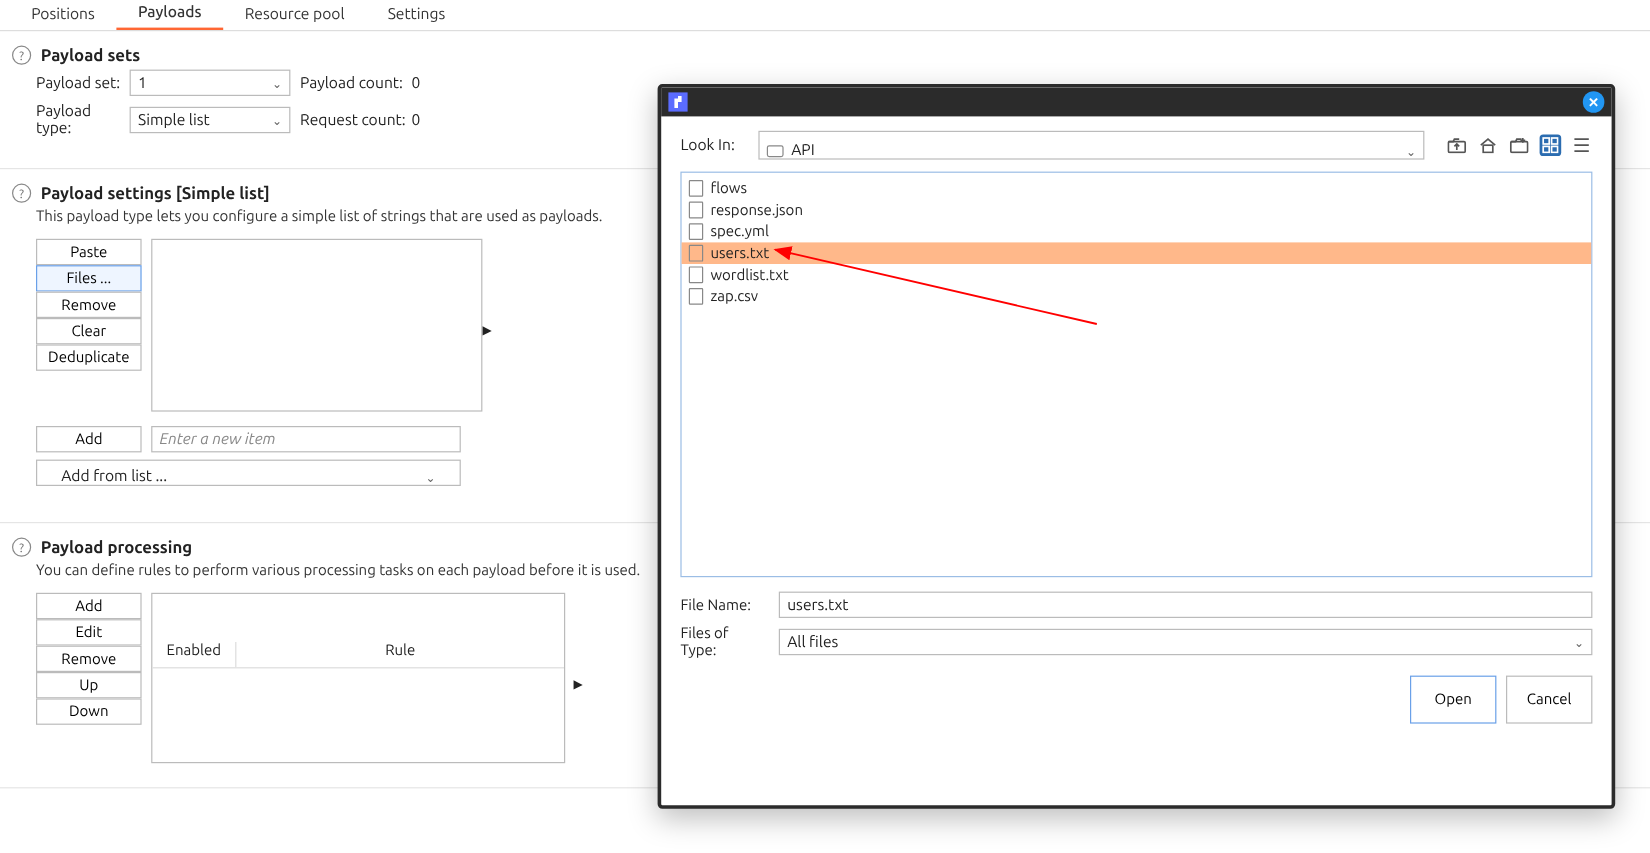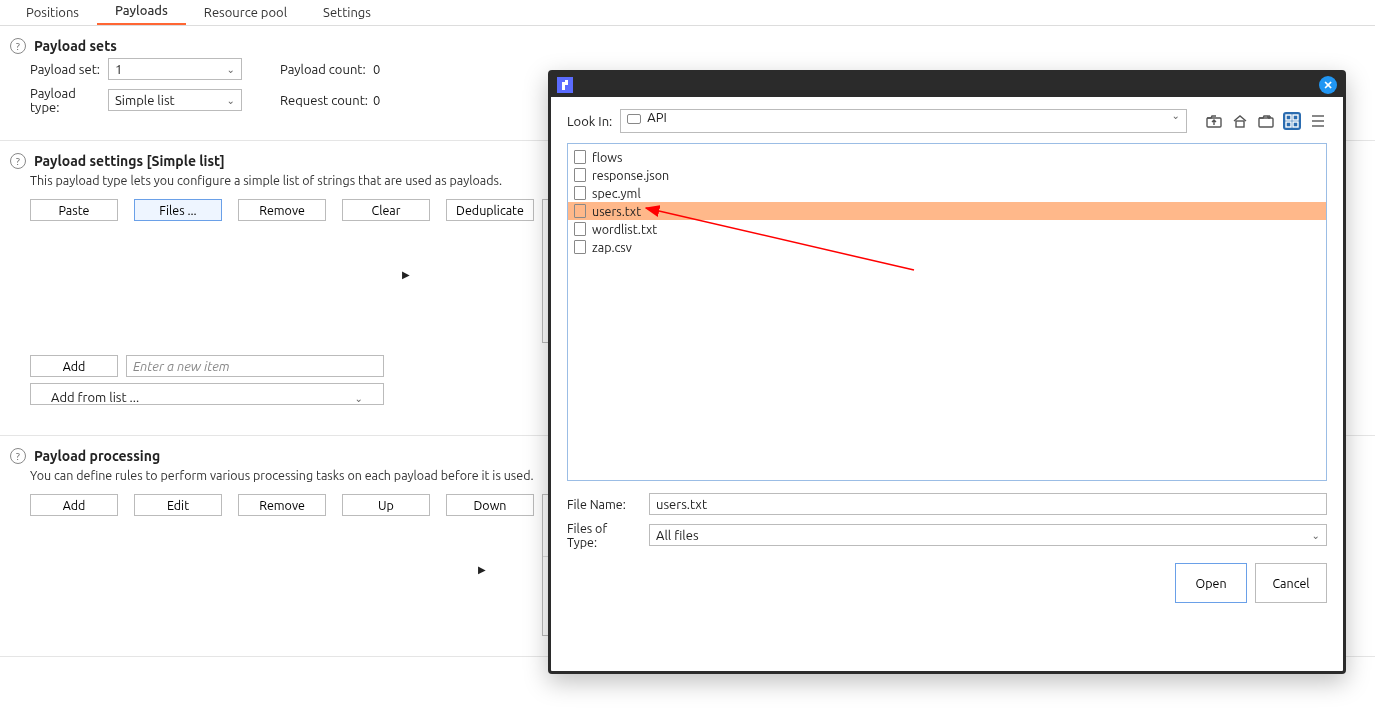--- a/index.html
+++ b/index.html
@@ -8,24 +8,24 @@
   .tab { padding:4px 18px 6px 18px; cursor:pointer; color:#333;}
   .tab.active { border-bottom: 2px solid #ff6633; font-weight:500;}
   .section { border-bottom:1px solid #e5e5e5; padding:12px 28px 20px 10px;}
   .section-head { display:flex; align-items:center; gap:8px; margin-bottom:4px;}
   .help-circle { width:16px; height:16px; border:1px solid #888; border-radius:50%; font-size:10px; display:flex; align-items:center; justify-content:center; color:#666;}
   .section-title { font-weight:700; font-size:14px;}
   .desc { margin-left:20px; margin-bottom:12px; color:#333; font-size:12.5px;}
   .form-row { display:flex; align-items:center; margin-left:20px; margin-bottom:6px; gap:8px;}
   .label-col { width:70px;}
   .select { border:1px solid #bbb; height:22px; width:134px; background:#fff; display:flex; align-items:center; padding:0 6px; justify-content:space-between;}
-  .stat-col { margin-left:30px;}
+  .stat-col { }
   .stat-lbl { display:inline-block; width:90px;}
   
-  .btn-col { display:flex; flex-direction:row; gap:16px; margin-left:20px;align-items:center;}
+  .btn-col { display:flex; flex-direction:column; gap:0; margin-left:20px;align-items:center;}
   .small-btn { width:88px; height:22px; border:1px solid #bbb; background:#fff; font-size:12.5px; cursor:pointer;}
   .small-btn.focus { border:1px solid #6aa0e8; background:#eef5ff;}
   .list-box { width:276px; height:144px; border:1px solid #bbb; background:#fff;}
   .settings-flex { display:flex; gap:8px; align-items:flex-start;}
   .add-row { display:flex; gap:8px; margin-left:20px; margin-top:12px;}
   .new-item-input { width:258px; height:22px; border:1px solid #bbb; padding:0 6px; font-style:italic; color:#888; display:flex; align-items:center;}
   .add-from-list { width:354px; height:22px; border:1px solid #bbb; margin-left:20px; margin-top:6px; display:flex; align-items:flex-end; padding:0 20px; justify-content:space-between;}
   .chev { font-size:10px; color:#666;}
   .play { position:absolute; font-size:10px; color:#222;}
   
@@ -34,21 +34,21 @@
   .proc-head { display:flex; border-bottom:1px solid #ddd; height:22px; margin-top:40px;}
   .col-enabled { width:70px; text-align:center; border-right:1px solid #ddd; font-size:12.5px;}
   .col-rule { flex:1; text-align:center; font-size:12.5px;}
   
   .dialog { position:absolute; left:548px; top:70px; width:798px; height:604px; background:#fff; border:3px solid #2b2b2b; border-radius:4px; box-shadow:0 8px 24px rgba(0,0,0,.25);}
   .dlg-title { height:24px; background:#2b2b2b; display:flex; align-items:center; padding:0 6px; justify-content:space-between;}
   .dlg-logo { width:16px; height:16px; background:#5b6cff; display:flex; align-items:center; justify-content:center; color:#fff; font-size:12px;}
   .dlg-close { width:18px; height:18px; border-radius:50%; background:#2196f3; color:#fff; font-size:11px; display:flex; align-items:center; justify-content:center; font-weight:700;}
   .dlg-body { padding:12px 16px 12px 16px;}
   .lookin-row { display:flex; align-items:center; gap:8px;}
-  .lookin-select { flex:1; height:24px; border:1px solid #bbb; display:flex; align-items:flex-start; padding:0 6px; justify-content:space-between;}
+  .lookin-select { flex:1; height:24px; border:1px solid #bbb; display:flex; align-items:flex-end; padding:0 6px; justify-content:space-between;margin-left:12px;}
   .folder-mini { width:14px; height:10px; border:1px solid #888; border-radius:2px; display:inline-block; margin-right:6px; position:relative; top:2px;}
   .toolbar-icons { display:flex; gap:8px; margin-left:10px; align-items:center;}
   .tb-icon { width:18px; height:18px; display:flex; align-items:center; justify-content:center; color:#555; font-size:14px;}
   .tb-icon svg { stroke:#555; fill:none; stroke-width:1.4;}
   .tb-icon.active { background:#2b6cb0; border-radius:3px; color:#fff;}
   .tb-icon.active svg { stroke:#fff;}
   .file-area { margin-top:10px; border:1px solid #9bbde5; height:338px; background:#fff; padding:4px 0;}
   .file-row { display:flex; align-items:center; height:18px; padding:0 6px; gap:6px; font-size:12.5px;}
   .file-row.sel { background:#ffb88a;}
   .file-icon { width:12px; height:14px; border:1px solid #888; border-radius:1px; position:relative;}

